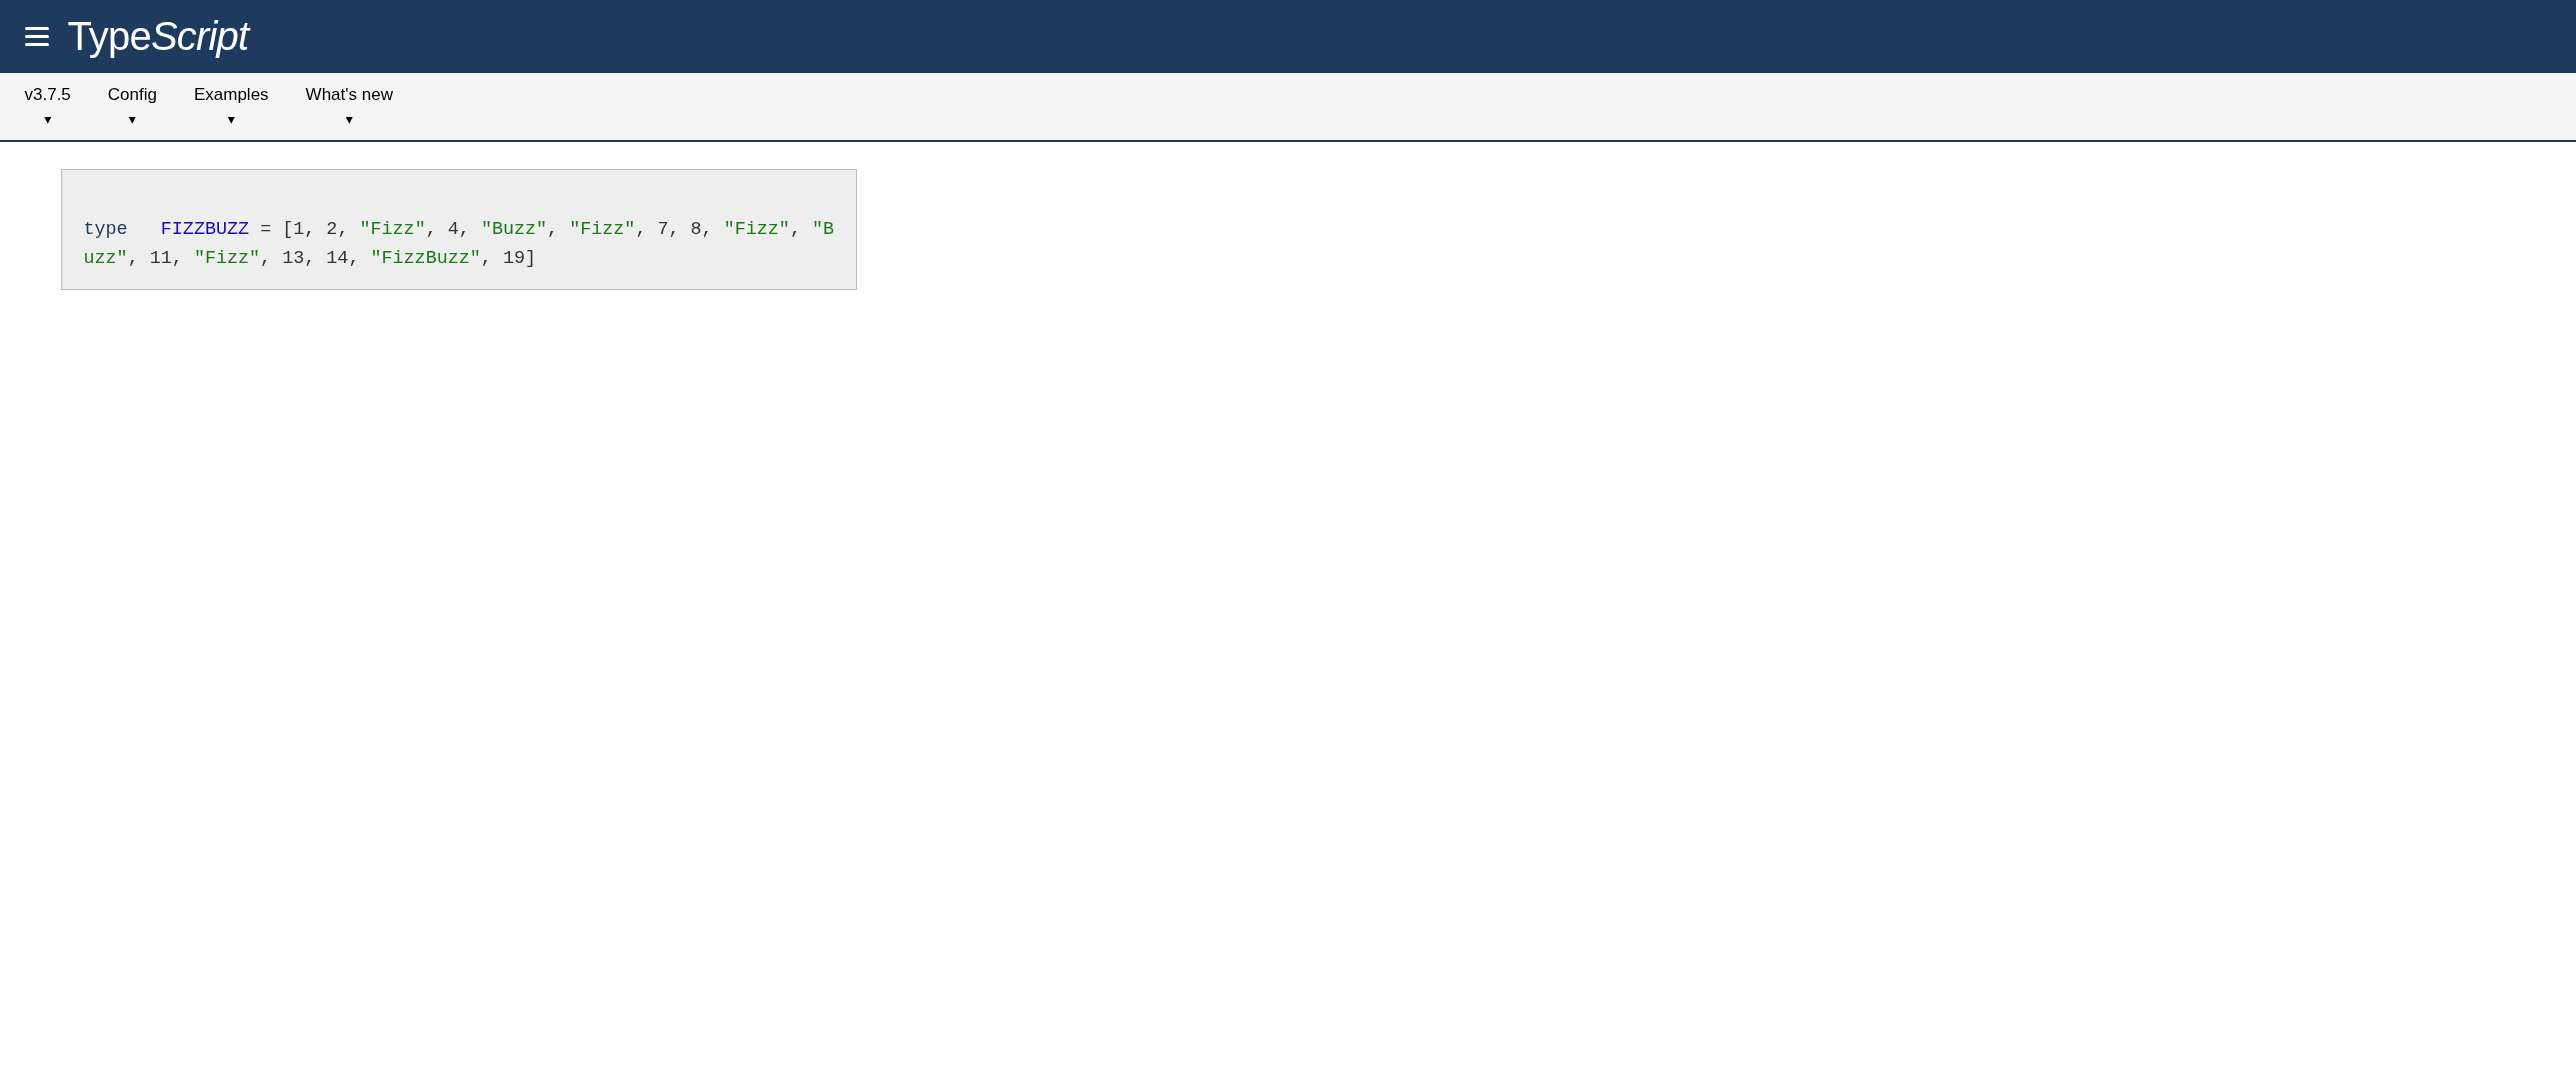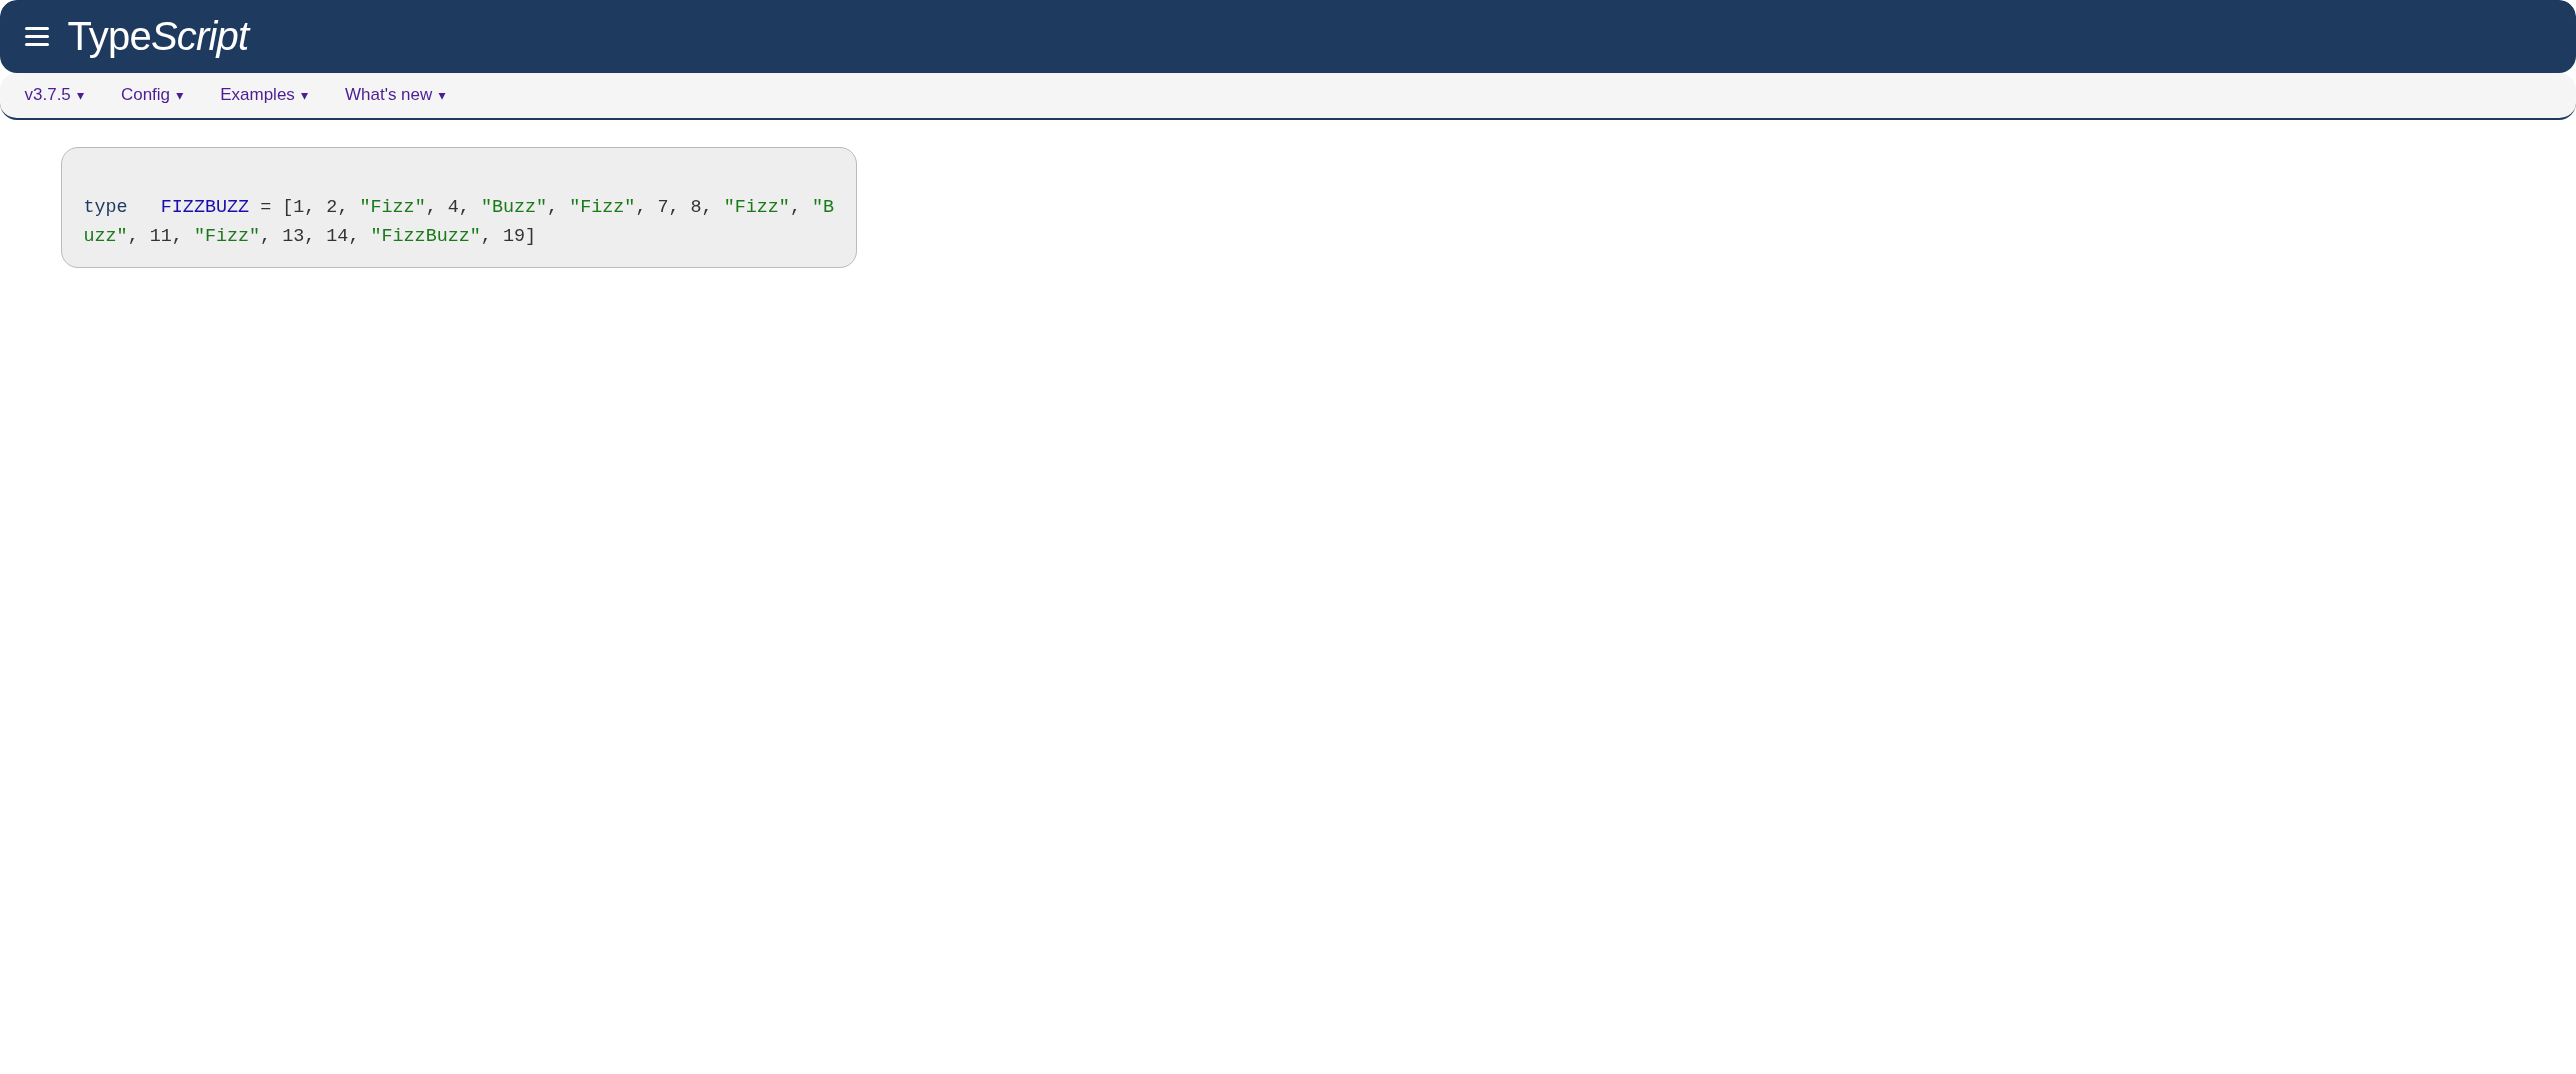--- a/index.html
+++ b/index.html
@@ -1,19 +1,18 @@
 <!DOCTYPE html>
 <html style="font-size:12.3px"><head>
   <meta charset="utf-8">
   <style>
     * {
       margin: 0;
       padding: 0;
       box-sizing: border-box;
-      border-radius: 17px;
     }
 
     body {
       font-family: -apple-system, BlinkMacSystemFont, 'Segoe UI', sans-serif;
       background: #fff;
       width: 100%;
       min-height: 100vh;
     }
 
     
@@ -64,23 +63,24 @@
       align-items: center;
       gap: 37px;
       border-bottom: 2.3px solid #1e3a5f;
     }
 
     .nav-item {
       display: flex;
       align-items: center;
       gap: 6.1px;
       font-size: 17px;
-      color: #4c1d95;
+      color: #000000;
       cursor: pointer;
       font-weight: 400;
+      flex-direction: column;
     }
 
     .nav-item .chevron {
       font-size: 14px;
     }
 
     
     .code-area {
       background: #fff;
       padding: 24.5px 0;

